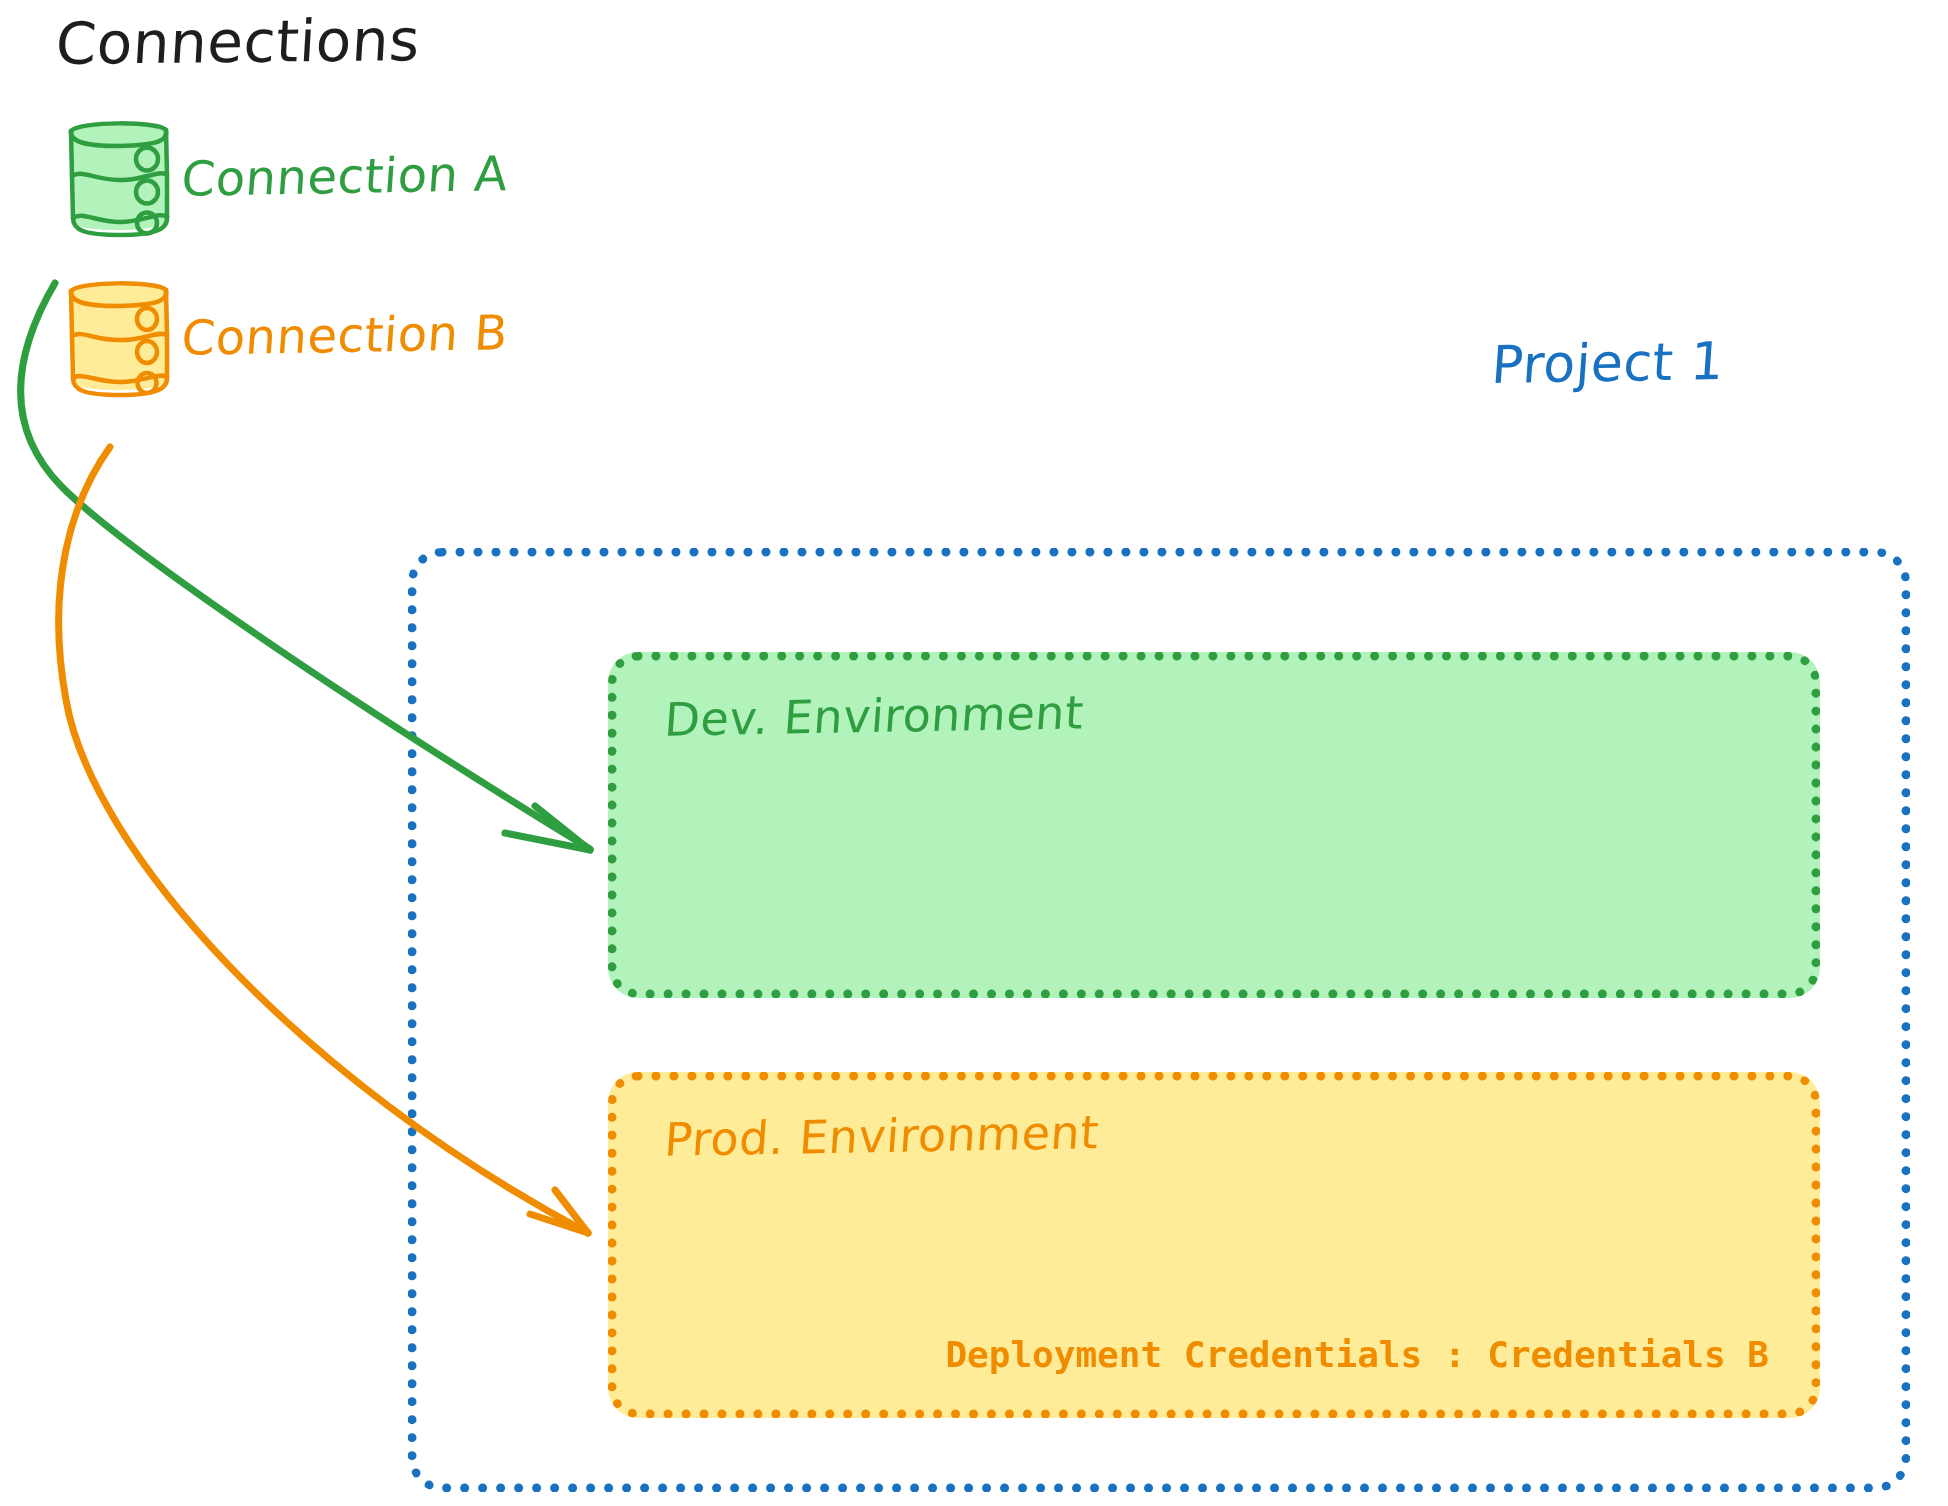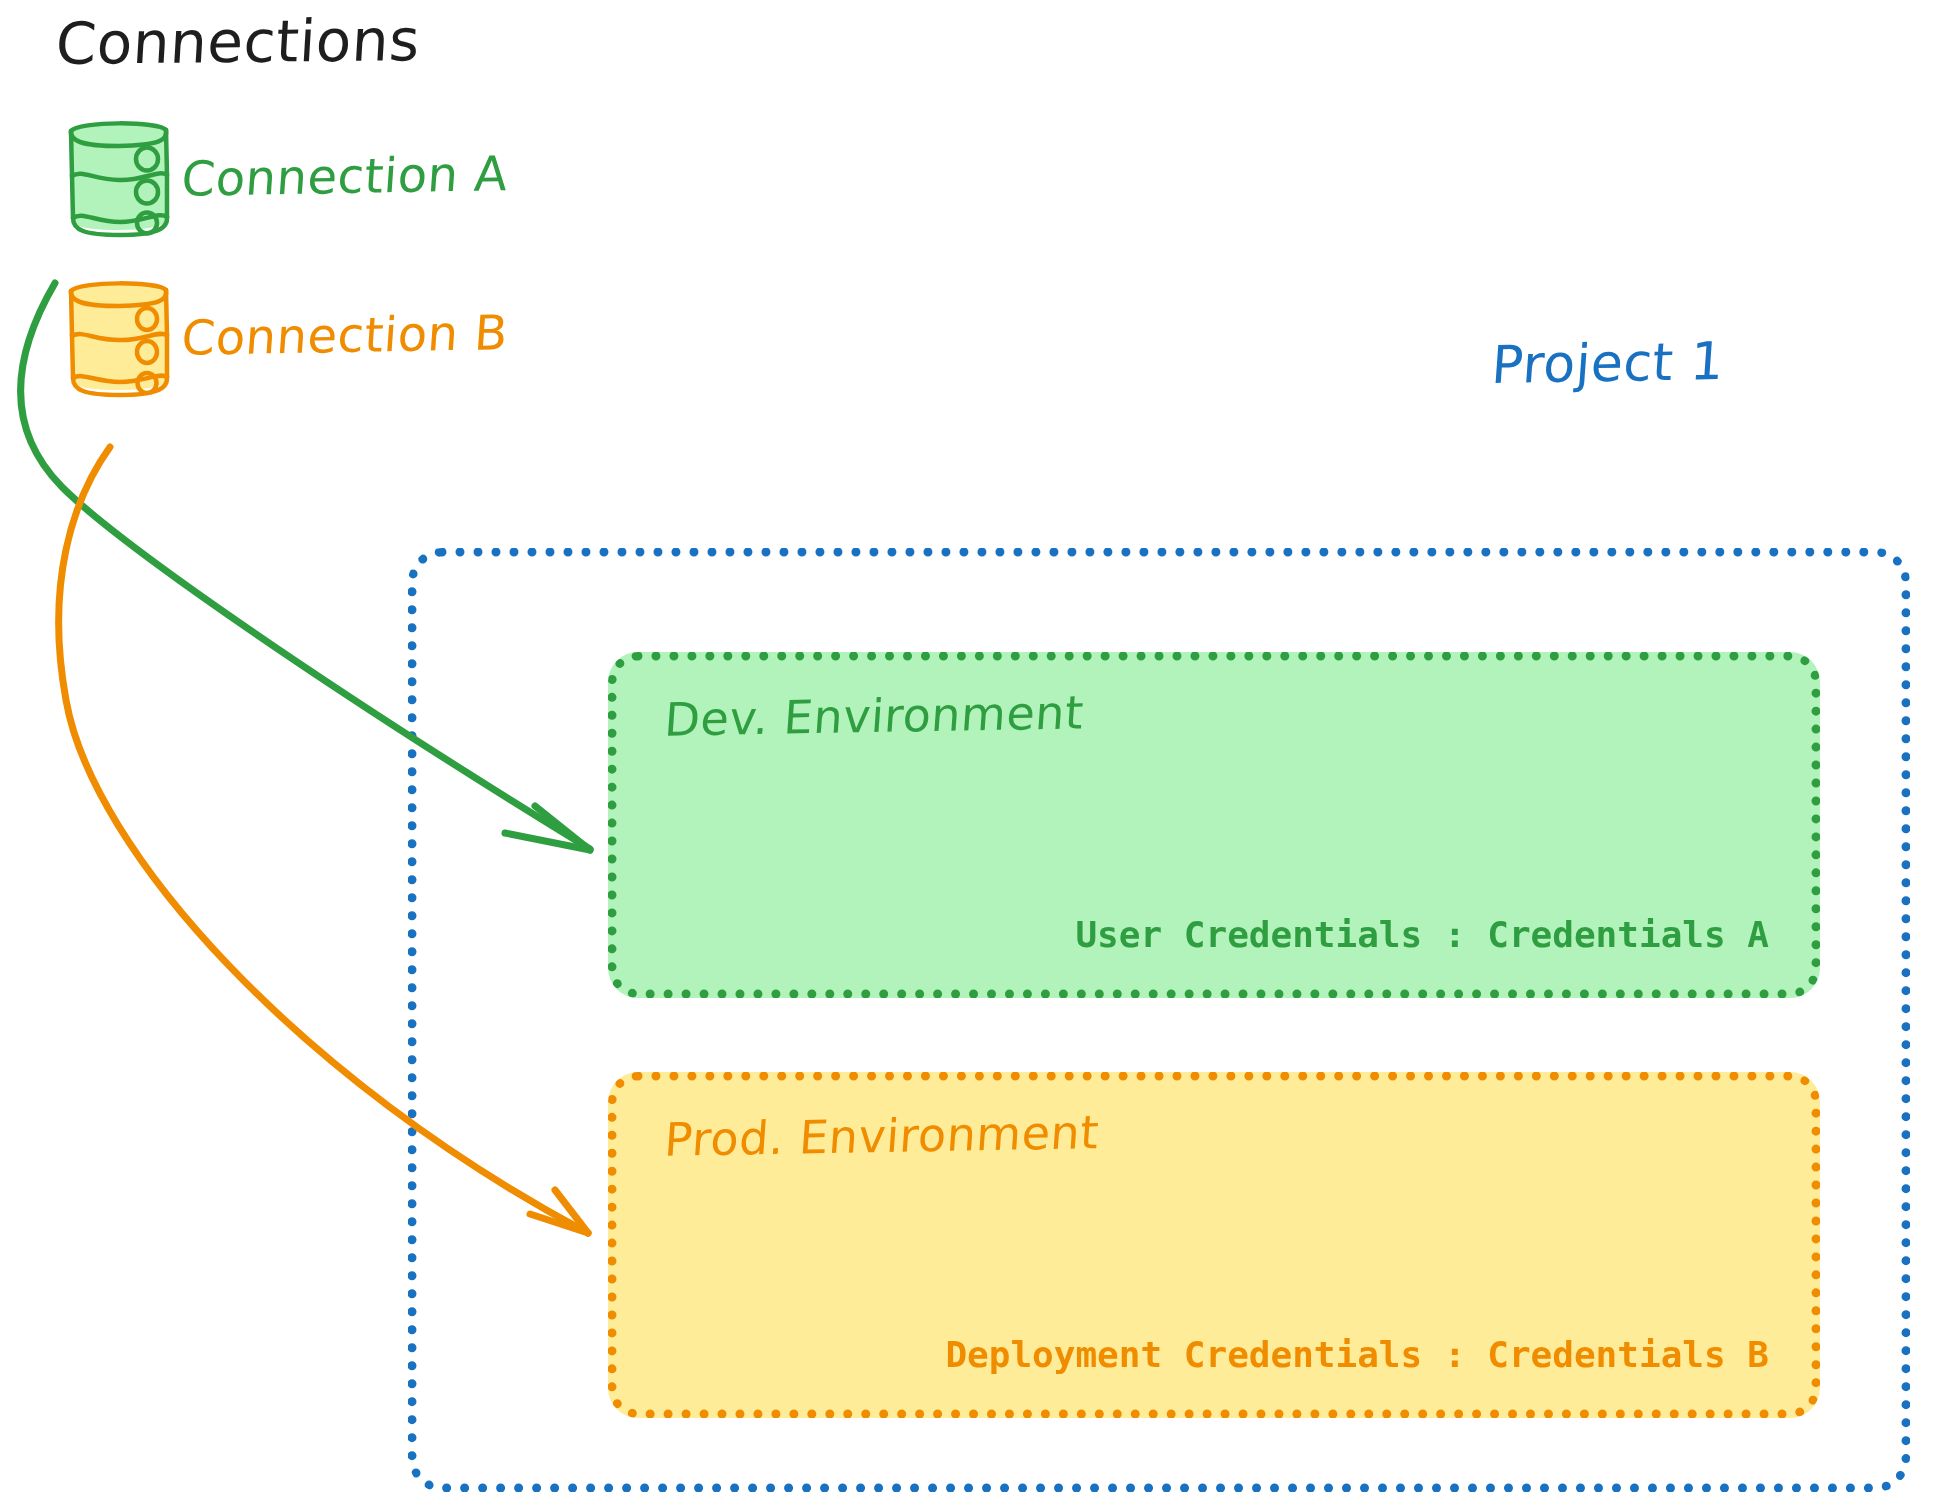--- a/index.html
+++ b/index.html
@@ -188,21 +188,20 @@
   </div>
 
   <div id="conn-b-label" class="conn-label hand">Connection B</div>
 
   <div id="project-title" class="hand">Project 1</div>
 
   <div id="project-frame"></div>
 
   <div class="env-box" id="dev-env-box">
     <div class="env-title hand" id="dev-env-title">Dev. Environment</div>
-    <div class="env-cred mono" id="dev-env-cred">User Credentials : Credentials A</div>
   </div>
 
   <div class="env-box" id="prod-env-box">
     <div class="env-title hand" id="prod-env-title">Prod. Environment</div>
     <div class="env-cred mono" id="prod-env-cred">Deployment Credentials : Credentials B</div>
   </div>
 
   <svg id="arrow-layer" viewBox="0 0 1948 1506">
 
     <g>

